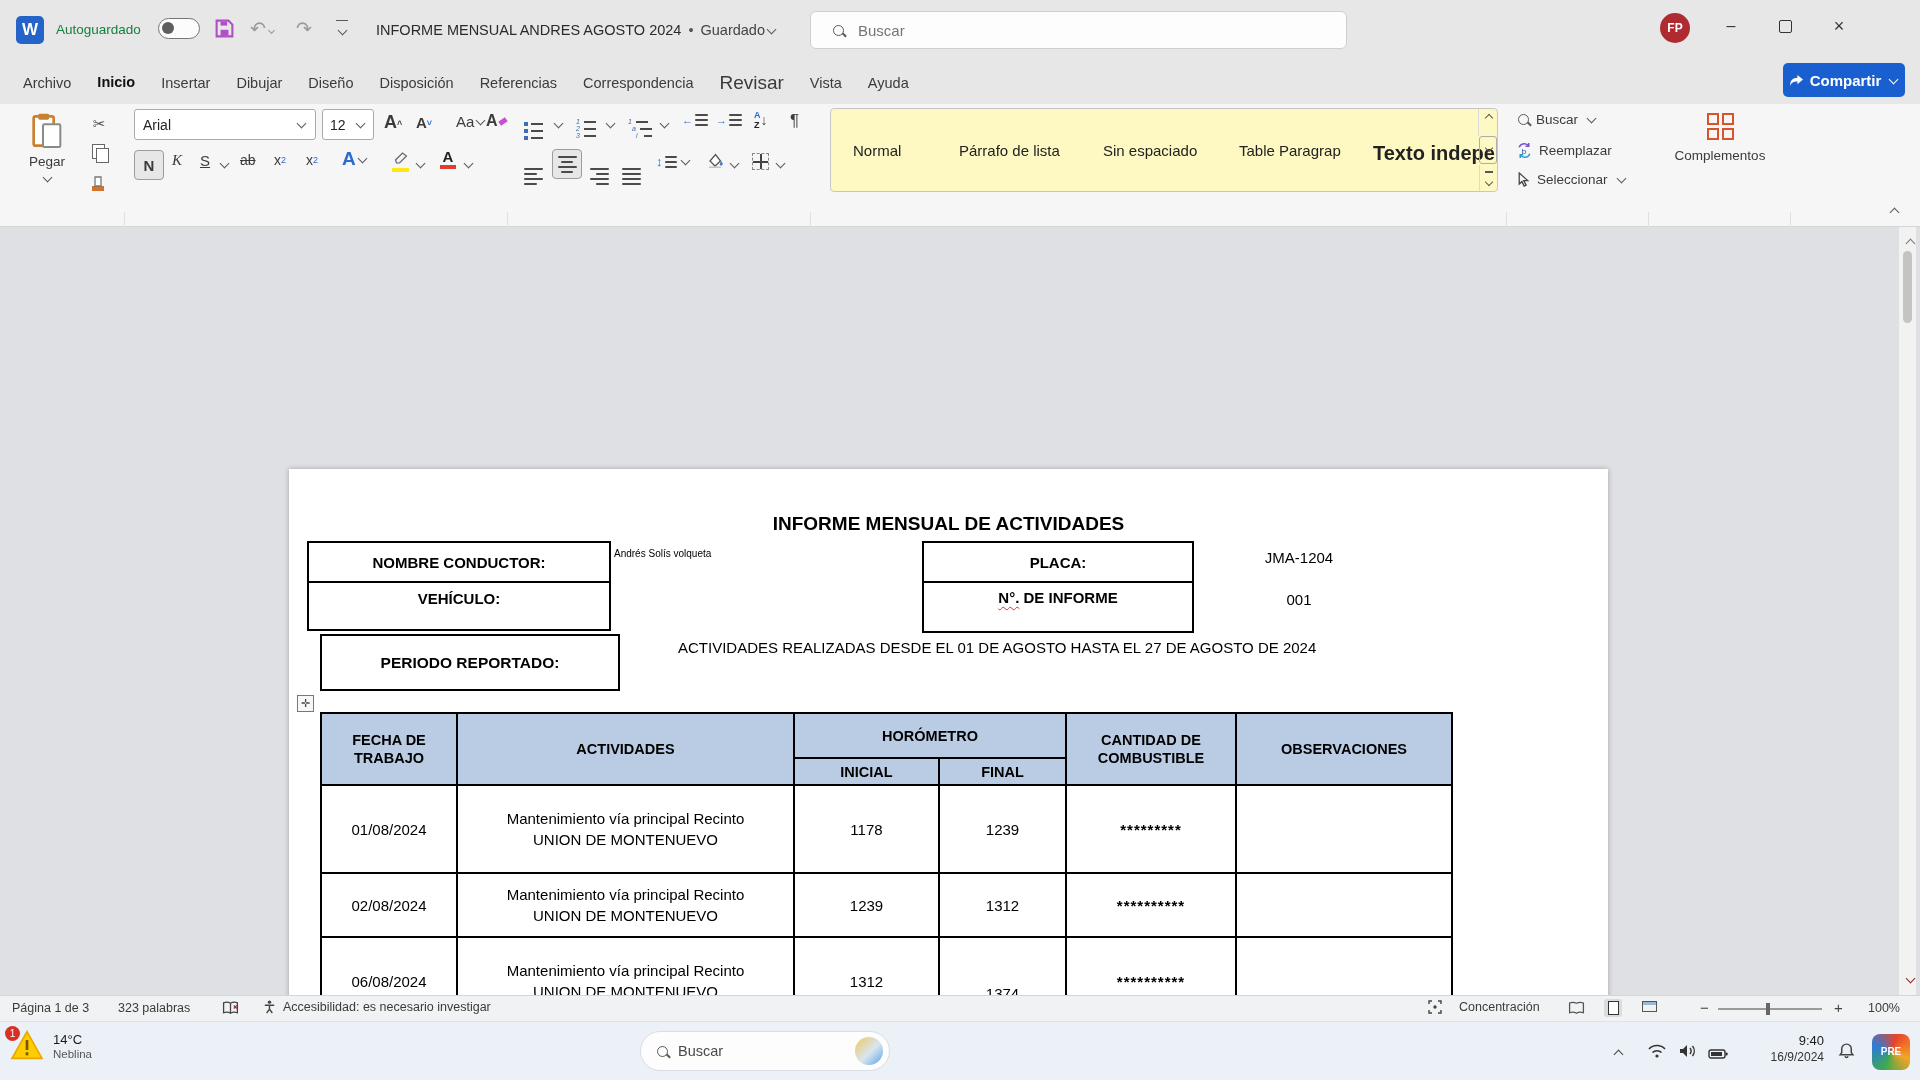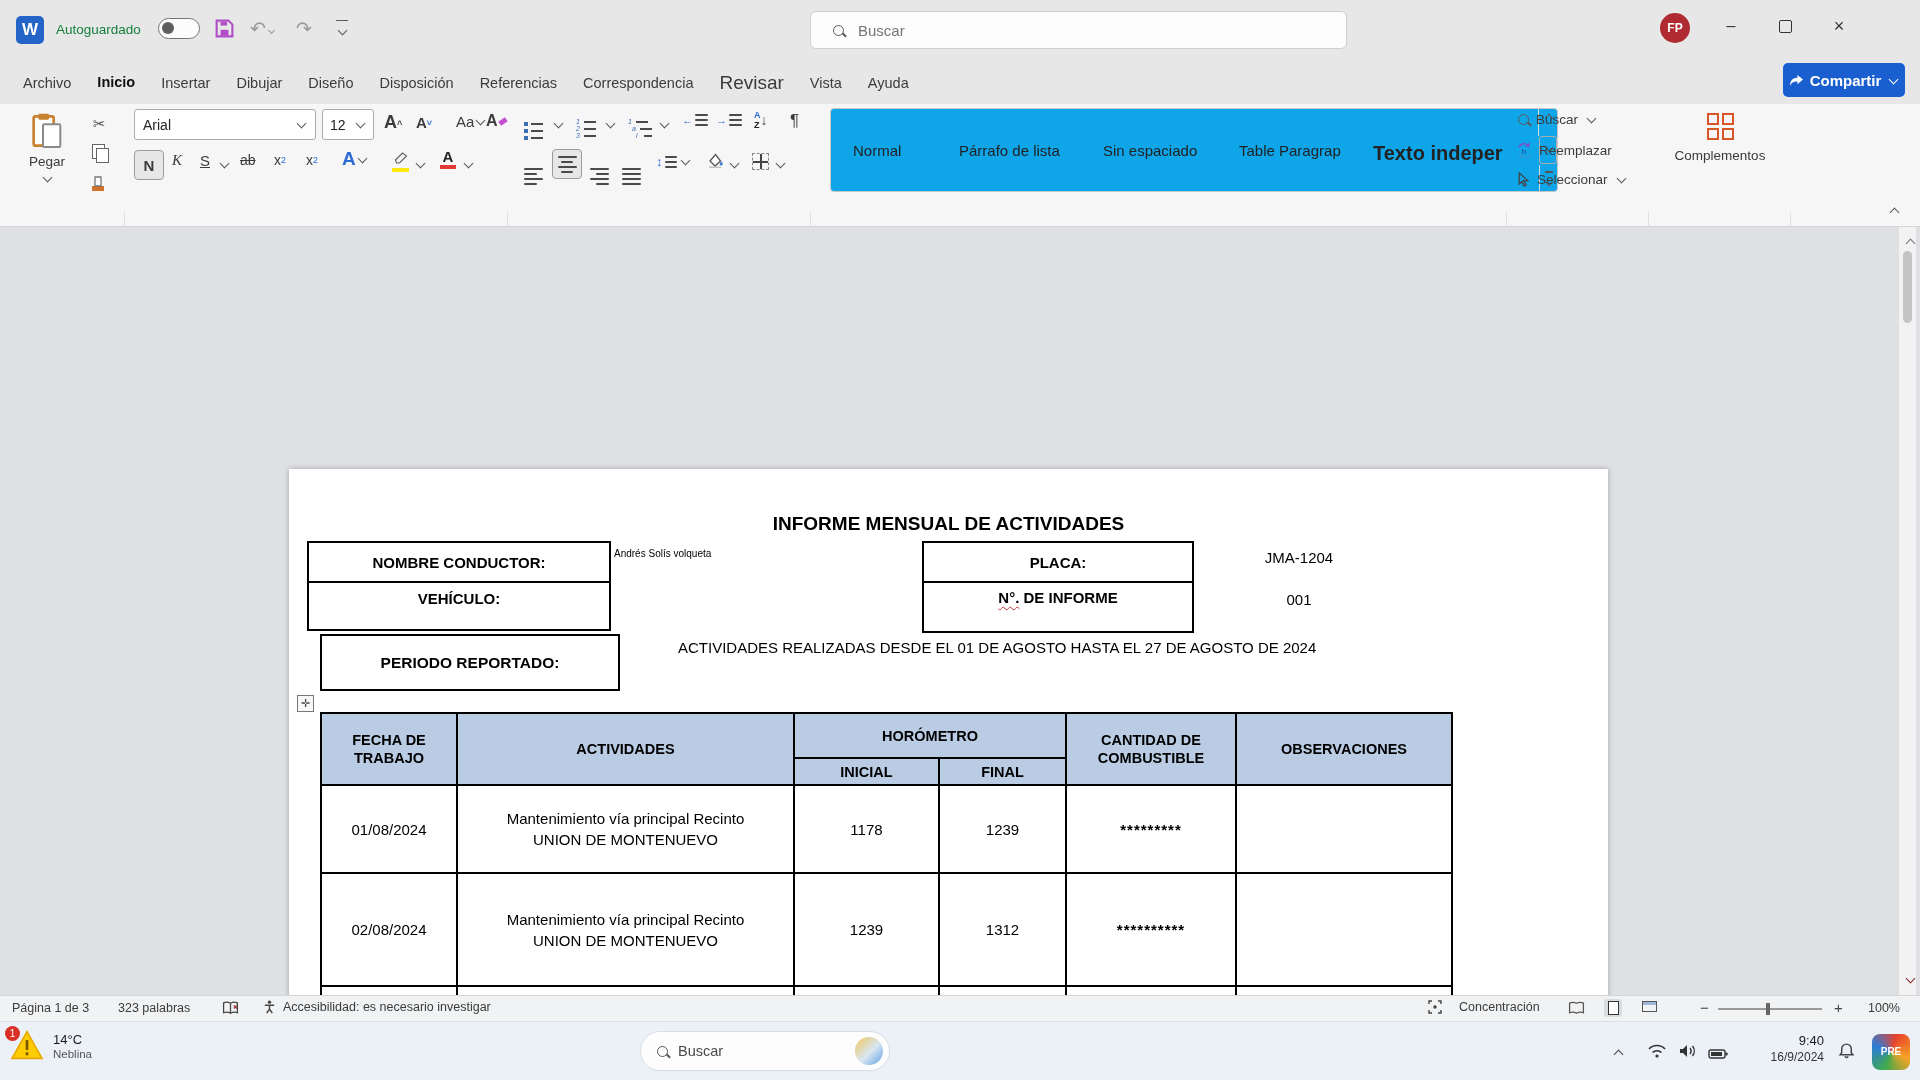--- a/index.html
+++ b/index.html
@@ -53,20 +53,26 @@
   <span class="abs" style="left:214px;top:18px">
     <svg width="21" height="21" viewBox="0 0 16 16">
         <path d="M2 2h9l3 3v9H2z" fill="none" stroke="#B14EC8" stroke-width="1.6"></path>
         <rect x="5" y="9" width="6" height="4.5" fill="#B14EC8"></rect>
         <rect x="5" y="2.8" width="5" height="3" fill="#B14EC8"></rect>
       </svg>
   </span>
   <span class="abs" style="left:250px;top:17px;font-size:19px;color:#9A9A9A">↶<span class="chev" style="border-color:#9A9A9A;width:4px;height:4px"></span></span>
   <span class="abs" style="left:296px;top:17px;font-size:19px;color:#9A9A9A">↷</span>
   <span class="abs" style="left:336px;top:20px;border-top:1.5px solid #5A5A5A;padding-top:1px"><span class="chev"></span></span>
+  <div class="abs flex" style="left:376px;top:14px;height:32px;font-size:14.5px;color:#2B2B2B">
+    <span>INFORME MENSUAL  ANDRES AGOSTO 2024</span>
+    <span style="margin:0 7px;color:#555">•</span>
+    <span style="color:#444">Guardado</span>
+    <span class="chev"></span>
+  </div>
   <div class="abs flex" style="left:810px;top:11px;width:537px;height:38px;background:#FDFDFD;border:1px solid #CFCFCF;border-radius:6px;box-sizing:border-box;padding-left:22px;gap:14px">
     <span class="mag"></span>
     <span style="color:#757575;font-size:15px">Buscar</span>
   </div>
   <div class="abs" style="left:1660px;top:13px;width:30px;height:30px;border-radius:50%;background:#B02B31;color:#fff;font-size:12px;font-weight:bold;text-align:center;line-height:30px">FP</div>
   <div class="abs rbtn" style="left:1708px;top:0;width:46px;height:52px;font-size:16px;color:#333">–</div>
   <div class="abs rbtn" style="left:1762px;top:0;width:46px;height:52px">
     <span style="width:11px;height:11px;border:1.3px solid #333;border-radius:2px;display:inline-block"></span>
   </div>
   <div class="abs rbtn" style="left:1816px;top:0;width:46px;height:52px;font-size:18px;color:#333">×</div>
@@ -280,21 +286,21 @@
       </svg>
   </span>
     <span class="abs chev" style="left:728px;top:56px"></span>
   <span class="abs" style="left:752px;top:49px;width:15px;height:15px;border:1px dashed #888">
     <span style="position:absolute;left:0;top:7px;width:15px;height:1.5px;background:#444"></span>
     <span style="position:absolute;left:7px;top:0;width:1.5px;height:15px;background:#444"></span>
   </span>
     <span class="abs chev" style="left:774px;top:56px"></span>
   <div class="vdiv" style="left:810px"></div>
 
-  <div class="abs" style="left:830px;top:4px;width:728px;height:84px;background:#0ea5e9;border:1px solid #C6C6C6;border-radius:4px;box-sizing:border-box;overflow:hidden">
+  <div class="abs" style="left:830px;top:4px;width:668px;height:84px;background:#fef9c3;border:1px solid #C6C6C6;border-radius:4px;box-sizing:border-box;overflow:hidden">
     <span class="abs" style="left:22px;top:33px;font-size:15px">Normal</span>
     <span class="abs" style="left:128px;top:33px;font-size:15px">Párrafo de lista</span>
     <span class="abs" style="left:272px;top:33px;font-size:15px">Sin espaciado</span>
     <span class="abs" style="left:408px;top:33px;font-size:15px;white-space:nowrap">Table Paragrap</span>
     <span class="abs" style="left:542px;top:33px;font-size:20px;font-weight:bold;white-space:nowrap">Texto indeper</span>
     <div class="abs" style="right:0;top:0;width:18px;height:27px;border-left:1px solid #D9D9D9;text-align:center"><span class="chev up" style="width:5px;height:5px"></span></div>
     <div class="abs" style="right:0;top:27px;width:18px;height:28px;border:1px solid #ADADAD;border-radius:3px;box-sizing:border-box;text-align:center"><span class="chev" style="width:5px;height:5px;margin-top:8px"></span></div>
     <div class="abs" style="right:0;top:56px;width:18px;height:27px;border-left:1px solid #D9D9D9;text-align:center;padding-top:6px;box-sizing:border-box"><span style="display:block;width:8px;height:1.5px;background:#555;margin:0 auto"></span><span class="chev" style="width:5px;height:5px;margin-top:1px"></span></div>
   </div>
   <div class="vdiv" style="left:1506px"></div>
@@ -400,21 +406,21 @@
         <th>FINAL</th>
       </tr>
       <tr style="height:88px">
         <td>01/08/2024</td>
         <td style="padding:0 40px;line-height:21px">Mantenimiento vía principal Recinto UNION DE MONTENUEVO</td>
         <td>1178</td>
         <td>1239</td>
         <td class="ast">*********</td>
         <td></td>
       </tr>
-      <tr style="height:113px">
+      <tr style="height:64px">
         <td>02/08/2024</td>
         <td style="padding:0 40px;line-height:21px">Mantenimiento vía principal Recinto UNION DE MONTENUEVO</td>
         <td>1239</td>
         <td>1312</td>
         <td class="ast">**********</td>
         <td></td>
       </tr>
       <tr style="height:88px">
         <td>06/08/2024</td>
         <td style="padding:0 40px;line-height:21px">Mantenimiento vía principal Recinto UNION DE MONTENUEVO</td>

